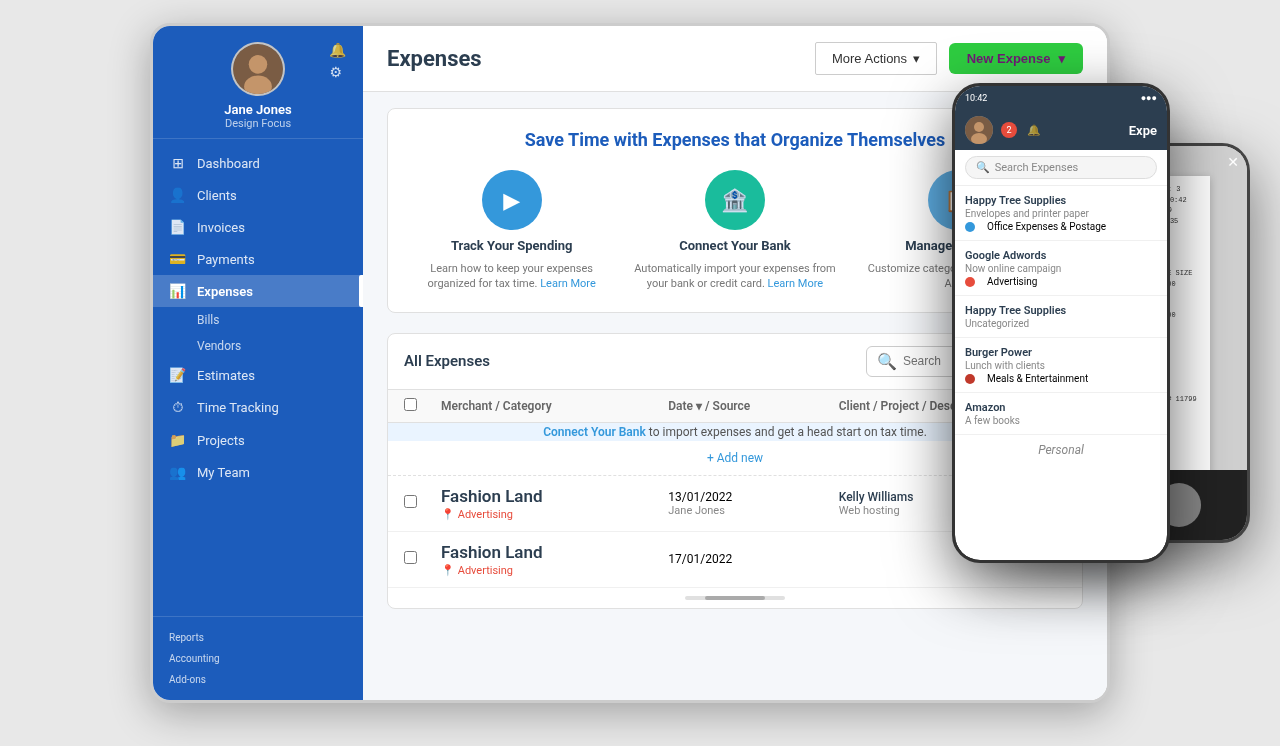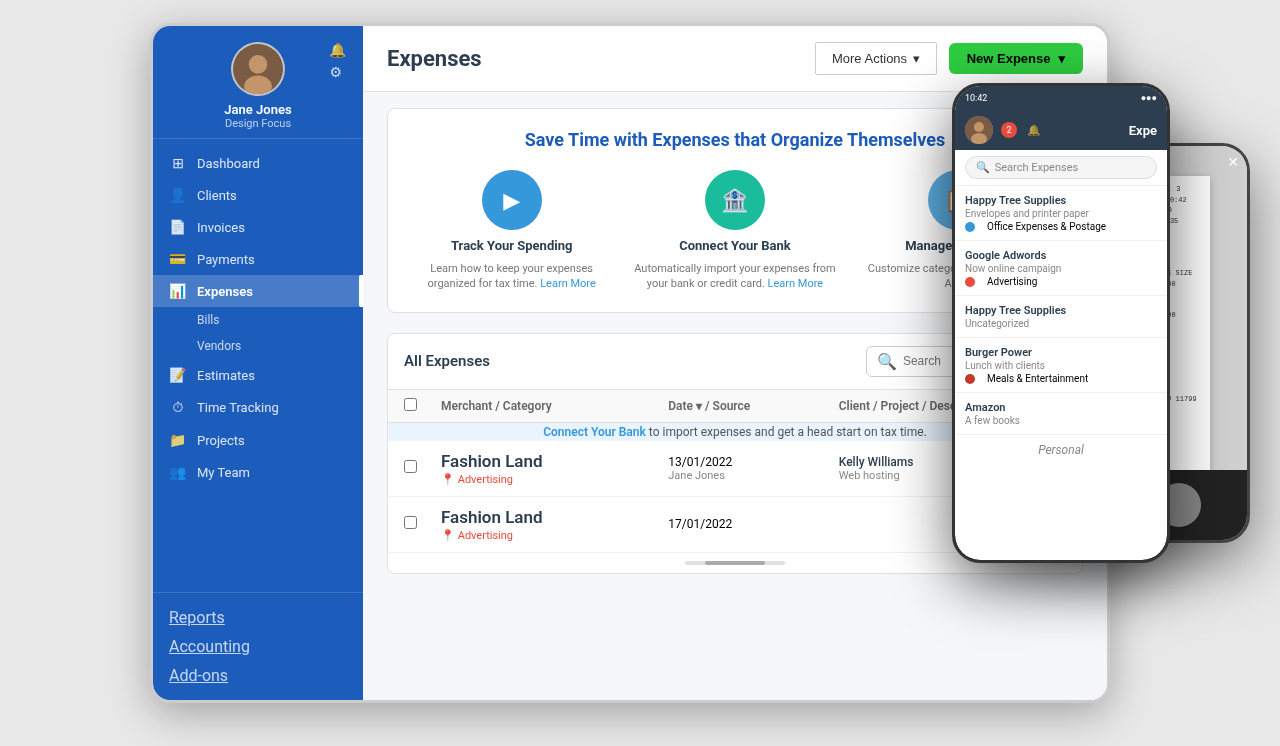--- a/index.html
+++ b/index.html
@@ -150,25 +150,24 @@
       color: rgba(255,255,255,0.75);
       cursor: pointer;
     }
 
     .sidebar-footer {
       padding: 10px 16px;
       border-top: 1px solid rgba(255,255,255,0.15);
     }
 
     .sidebar-footer-item {
-      font-size: 16px;
+      font-size: 10px;
       color: rgba(255,255,255,0.75);
       padding: 5px 0;
       cursor: pointer;
-      text-decoration: underline;
     }
 
     
     .main-content {
       flex: 1;
       display: flex;
       flex-direction: column;
       background: #f5f7fa;
       overflow: hidden;
     }
@@ -207,21 +206,21 @@
       cursor: pointer;
       color: #333;
     }
 
     .new-expense-btn {
       display: flex;
       align-items: center;
       gap: 8px;
       padding: 8px 18px;
       background: #2ecc40;
-      color: #000000;
+      color: #701a75;
       border: none;
       border-radius: 6px;
       font-size: 13px;
       font-weight: 600;
       cursor: pointer;
     }
 
     .main-body {
       flex: 1;
       padding: 16px 24px;
@@ -828,20 +827,23 @@
               <div class="col-merchant">Merchant / Category</div>
               <div class="col-date">Date ▾ / Source</div>
               <div class="col-client">Client / Project / Description</div>
             </div>
 
             <div class="connect-bank-bar">
               <a>Connect Your Bank</a>
               <span> to import expenses and get a head start on tax time.</span>
             </div>
 
+            <div class="add-new-row">
+              <span>+ Add new</span>
+            </div>
 
             <div class="expense-row">
               <div class="col-check">
                 <input type="checkbox" style="">
               </div>
               <div class="col-merchant">
                 <div class="merchant-name">Fashion Land</div>
                 <div class="merchant-cat">
                   <span style="color:#e74c3c;">📍</span>
                   <span>Advertising</span>

